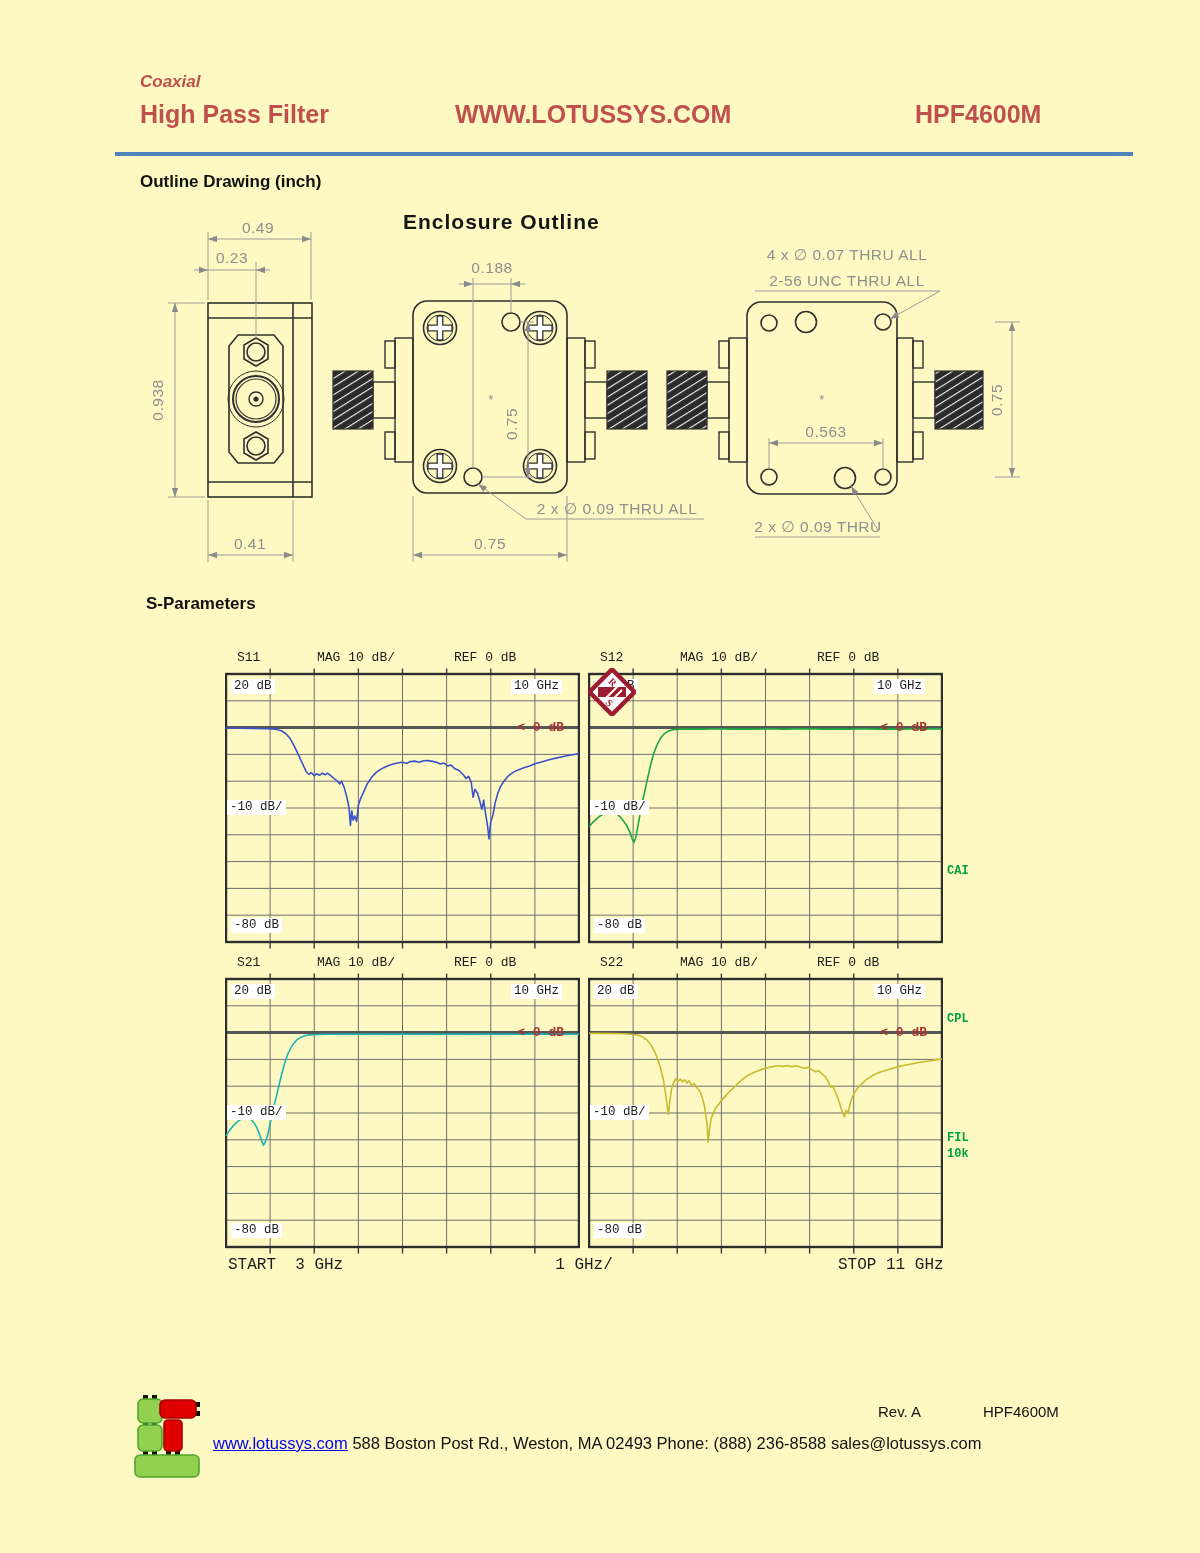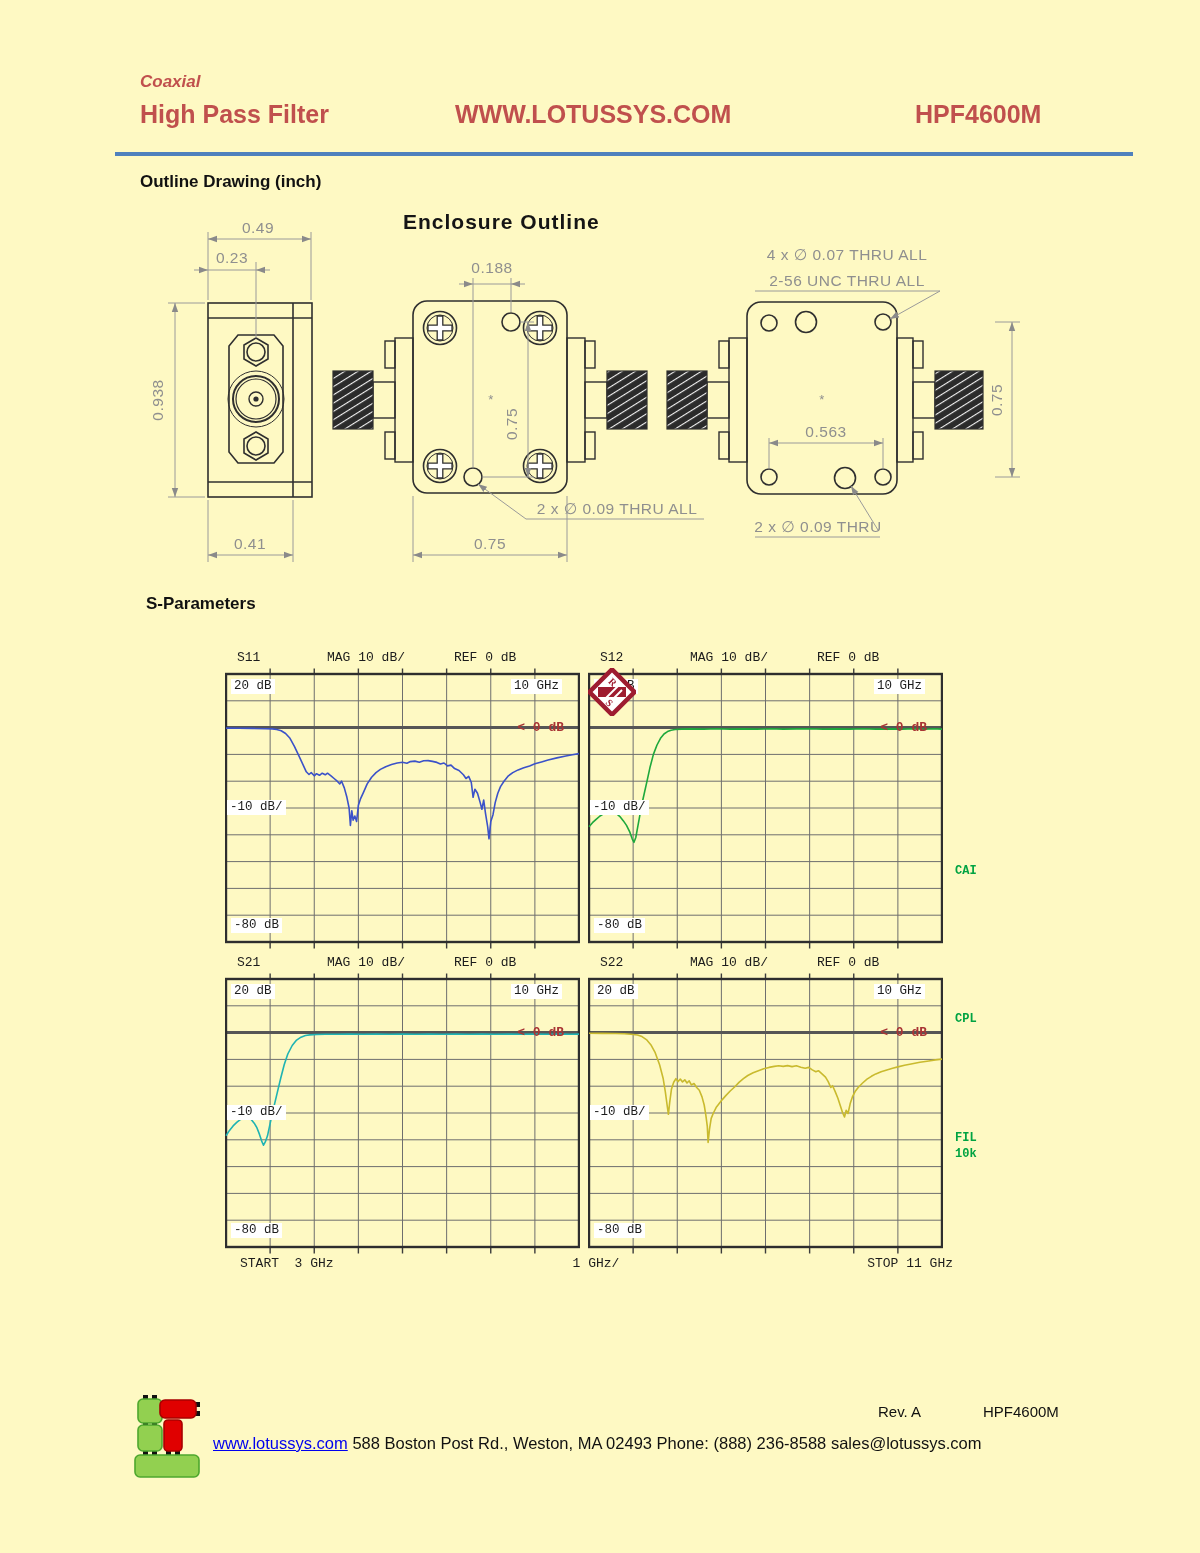--- a/index.html
+++ b/index.html
@@ -13,31 +13,31 @@
   .hdr-site{left:455px;top:100px;font-size:25px;font-weight:bold;}
   .hdr-model{left:915px;top:100px;font-size:25px;font-weight:bold;}
   .rule{left:115px;top:152px;width:1018px;height:4px;}
 
   .sec-title{font-size:17px;font-weight:bold;color:#111;}
   .drawing-title{left:403px;top:210px;font-size:21px;font-weight:bold;color:#151515;letter-spacing:1px;}
 
   
   .plot-hdr{position:absolute;height:16px;font-family:"Liberation Mono",monospace;font-size:13px;color:#1c1c1c;white-space:pre;}
   .plot-hdr span{position:absolute;top:0;}
-  .ph-name{left:12px;} .ph-scale{left:89px;padding-left:13px;} .ph-ref{left:229px;}
+  .ph-name{left:12px;} .ph-scale{left:79px;padding-left:13px;} .ph-ref{left:229px;}
   .grid{position:absolute;width:355px;height:281px;}
   .grid svg{position:absolute;left:0;top:0;}
   .lbl{position:absolute;font-family:"Liberation Mono",monospace;font-size:12.5px;color:#1c1c1c;
        background:#fff;padding:0 3px;white-space:pre;line-height:15px;}
   .lbl-top{left:6px;top:11px;} .lbl-freq{right:18px;top:11px;}
   .lbl-mid{left:2px;top:132px;} .lbl-bot{left:6px;top:250px;}
   .marker{position:absolute;right:16px;top:52px;font-family:"Liberation Mono",monospace;font-size:13px;
           font-weight:bold;color:#a93535;background:transparent;white-space:pre;}
-  .axis-lbl{position:absolute;font-family:"Liberation Mono",monospace;font-size:13px;color:#1c1c1c;white-space:pre;margin-left:12px;}
-  .side-lbl{position:absolute;font-family:"Liberation Mono",monospace;font-size:12px;font-weight:bold;color:#00a342;margin-left:8px;}
+  .axis-lbl{position:absolute;font-family:"Liberation Mono",monospace;font-size:16px;color:#1c1c1c;white-space:pre;}
+  .side-lbl{position:absolute;font-family:"Liberation Mono",monospace;font-size:12px;font-weight:bold;color:#00a342;}
   .emblem{position:absolute;right:6px;top:12px;width:48px;height:48px;}
 
   
   .foot-company{left:213px;top:1394px;font-family:"Liberation Serif",serif;font-size:24px;font-weight:bold;color:#0c0c0c;}
   .foot-rev{left:878px;top:1403px;font-size:15px;color:#111;}
   .foot-model{left:983px;top:1403px;font-size:15px;color:#111;}
   .foot-line2{left:213px;top:1434px;font-size:16.5px;color:#111;}
   .foot-link{color:#0000ee;text-decoration:underline;}
   .logo{left:132px;top:1394px;width:72px;height:86px;}
 </style>

